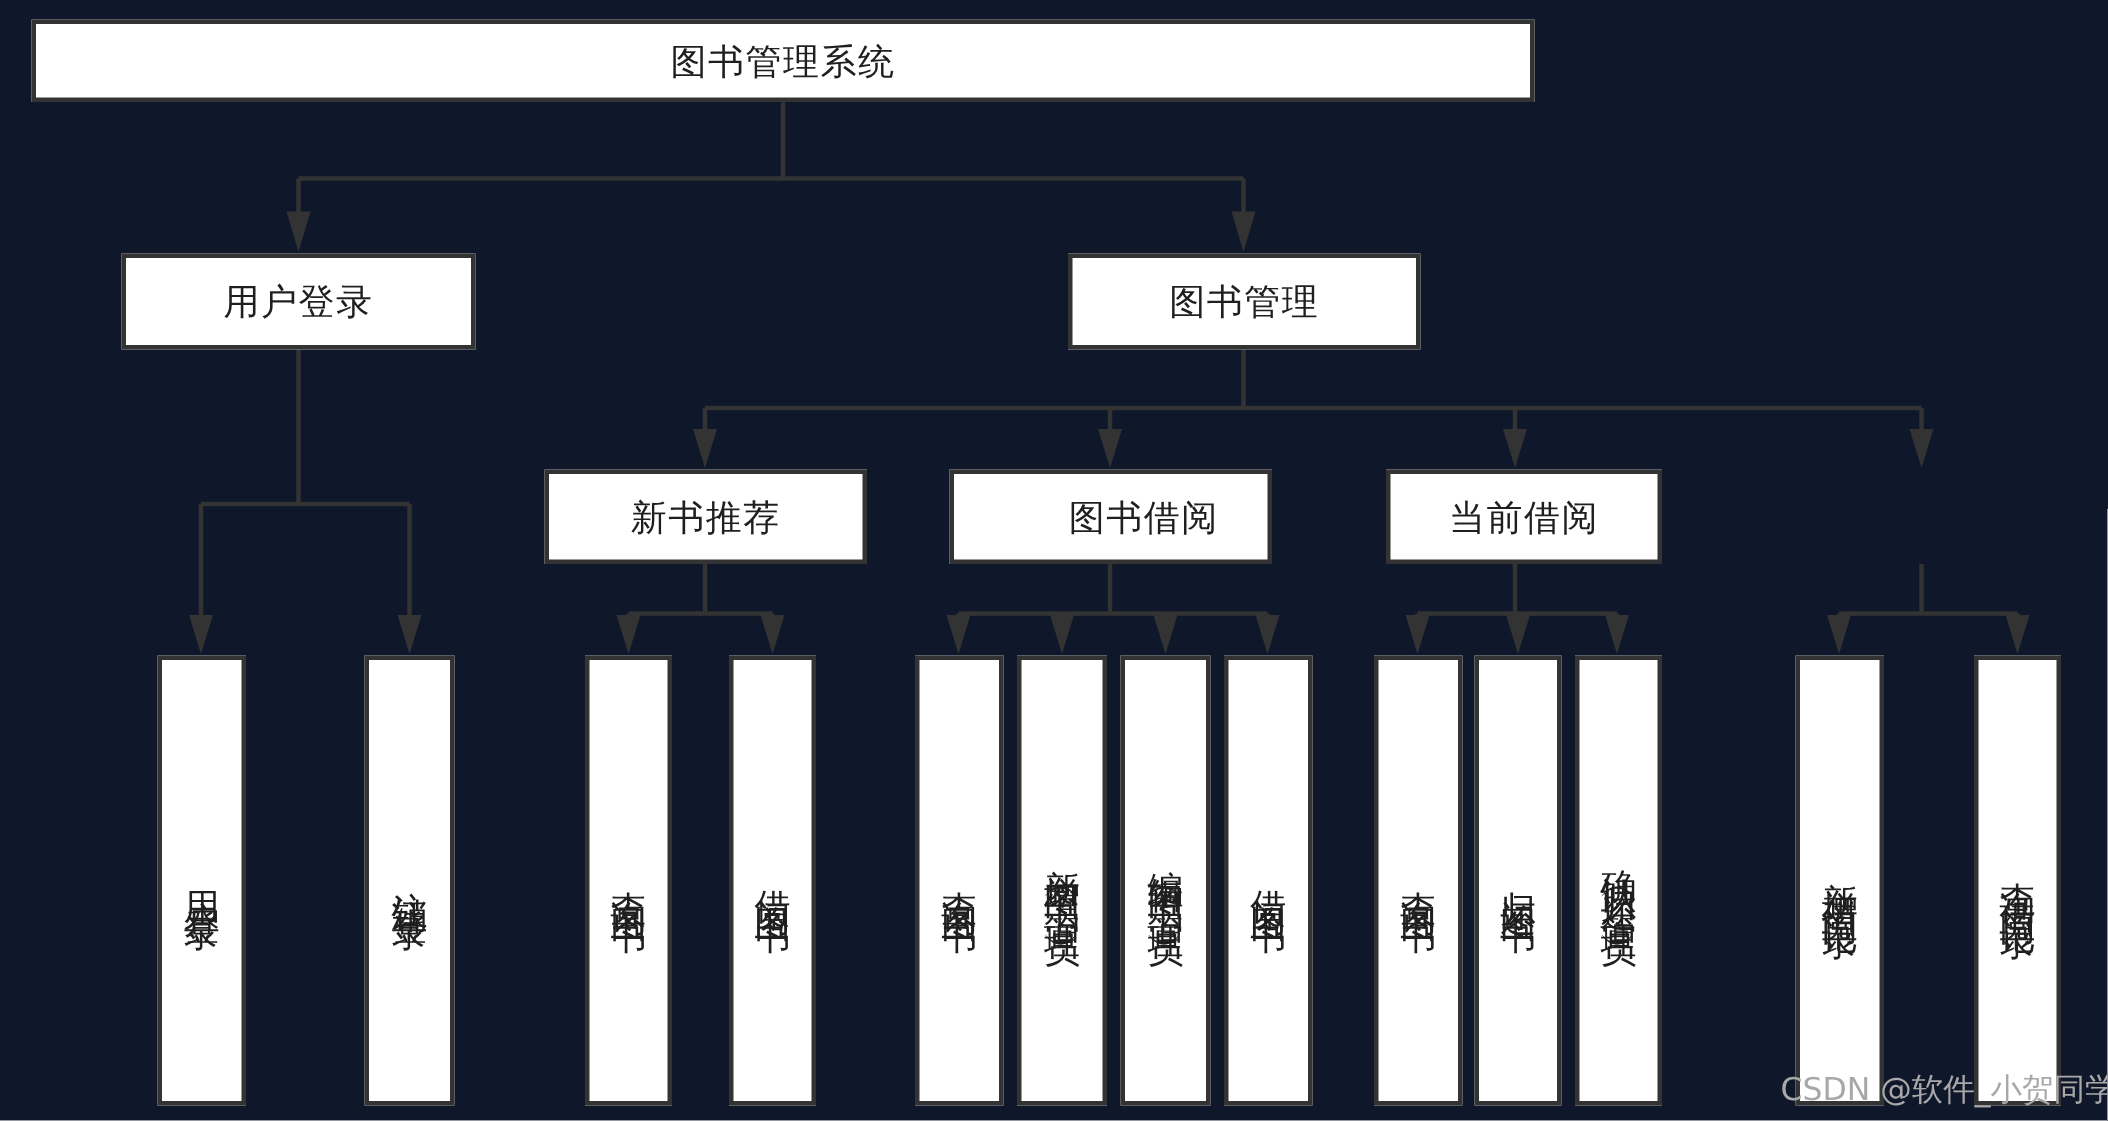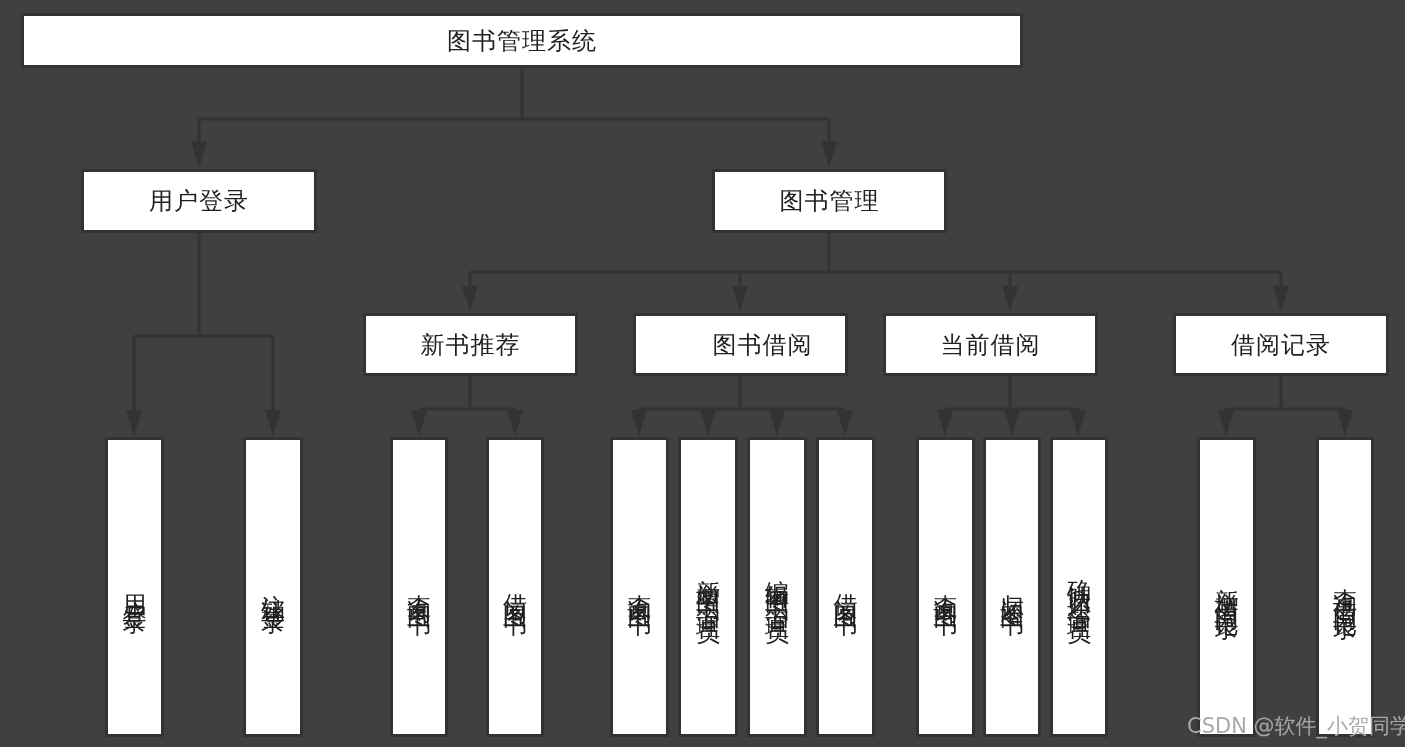--- a/index.html
+++ b/index.html
@@ -1,20 +1,20 @@
 <!DOCTYPE html>
 <html><head>
 <meta charset="utf-8">
 <style>
   html, body { margin: 0; padding: 0; background: #ffffff; }
   .stage {
     position: relative;
     width: 1405px;
     height: 747px;
-    background: #404040;
+    background: #0f172a;
     overflow: hidden;
     font-family: "DejaVu Sans", "Liberation Sans", sans-serif;
   }
   .wires { position: absolute; left: 0; top: 0; width: 1405px; height: 747px; }
   .box {
     position: absolute;
     box-sizing: border-box;
     border: 3px solid #333333;
     background: #ffffff;
     display: flex;
@@ -98,22 +98,21 @@
     </g>
   </svg>
 
   <div class="box" style="left:21px; top:13px; width:1002px; height:55px;">图书管理系统</div>
 
   <div class="box" style="left:81px; top:169px; width:236px; height:64px;">用户登录</div>
   <div class="box" style="left:712px; top:169px; width:235px; height:64px;">图书管理</div>
 
   <div class="box hbox" style="left:363px; width:215px;text-align:center;">新书推荐</div>
   <div class="box hbox" style="left:633px; width:215px;padding-left:44px;">图书借阅</div>
-  <div class="box hbox" style="left:883px; width:215px;">当前借阅</div>
-  <div class="box hbox" style="left:1173px; width:216px;">借阅记录</div>
+  <div class="box hbox" style="left:924px; width:184px;">当前借阅</div>
 
   <div class="box leaf" style="left:105px; width:59px;">用户登录</div>
   <div class="box leaf" style="left:243px; width:60px;">注销登录</div>
 
   <div class="box leaf" style="left:390px; width:58px;">查询图书</div>
   <div class="box leaf" style="left:486px; width:58px;">借阅图书</div>
 
   <div class="box leaf" style="left:610px; width:59px;">查询图书</div>
   <div class="box leaf" style="left:678px; width:60px;">新增图书（管理员）</div>
   <div class="box leaf" style="left:747px; width:60px;">编辑图书（管理员）</div>

